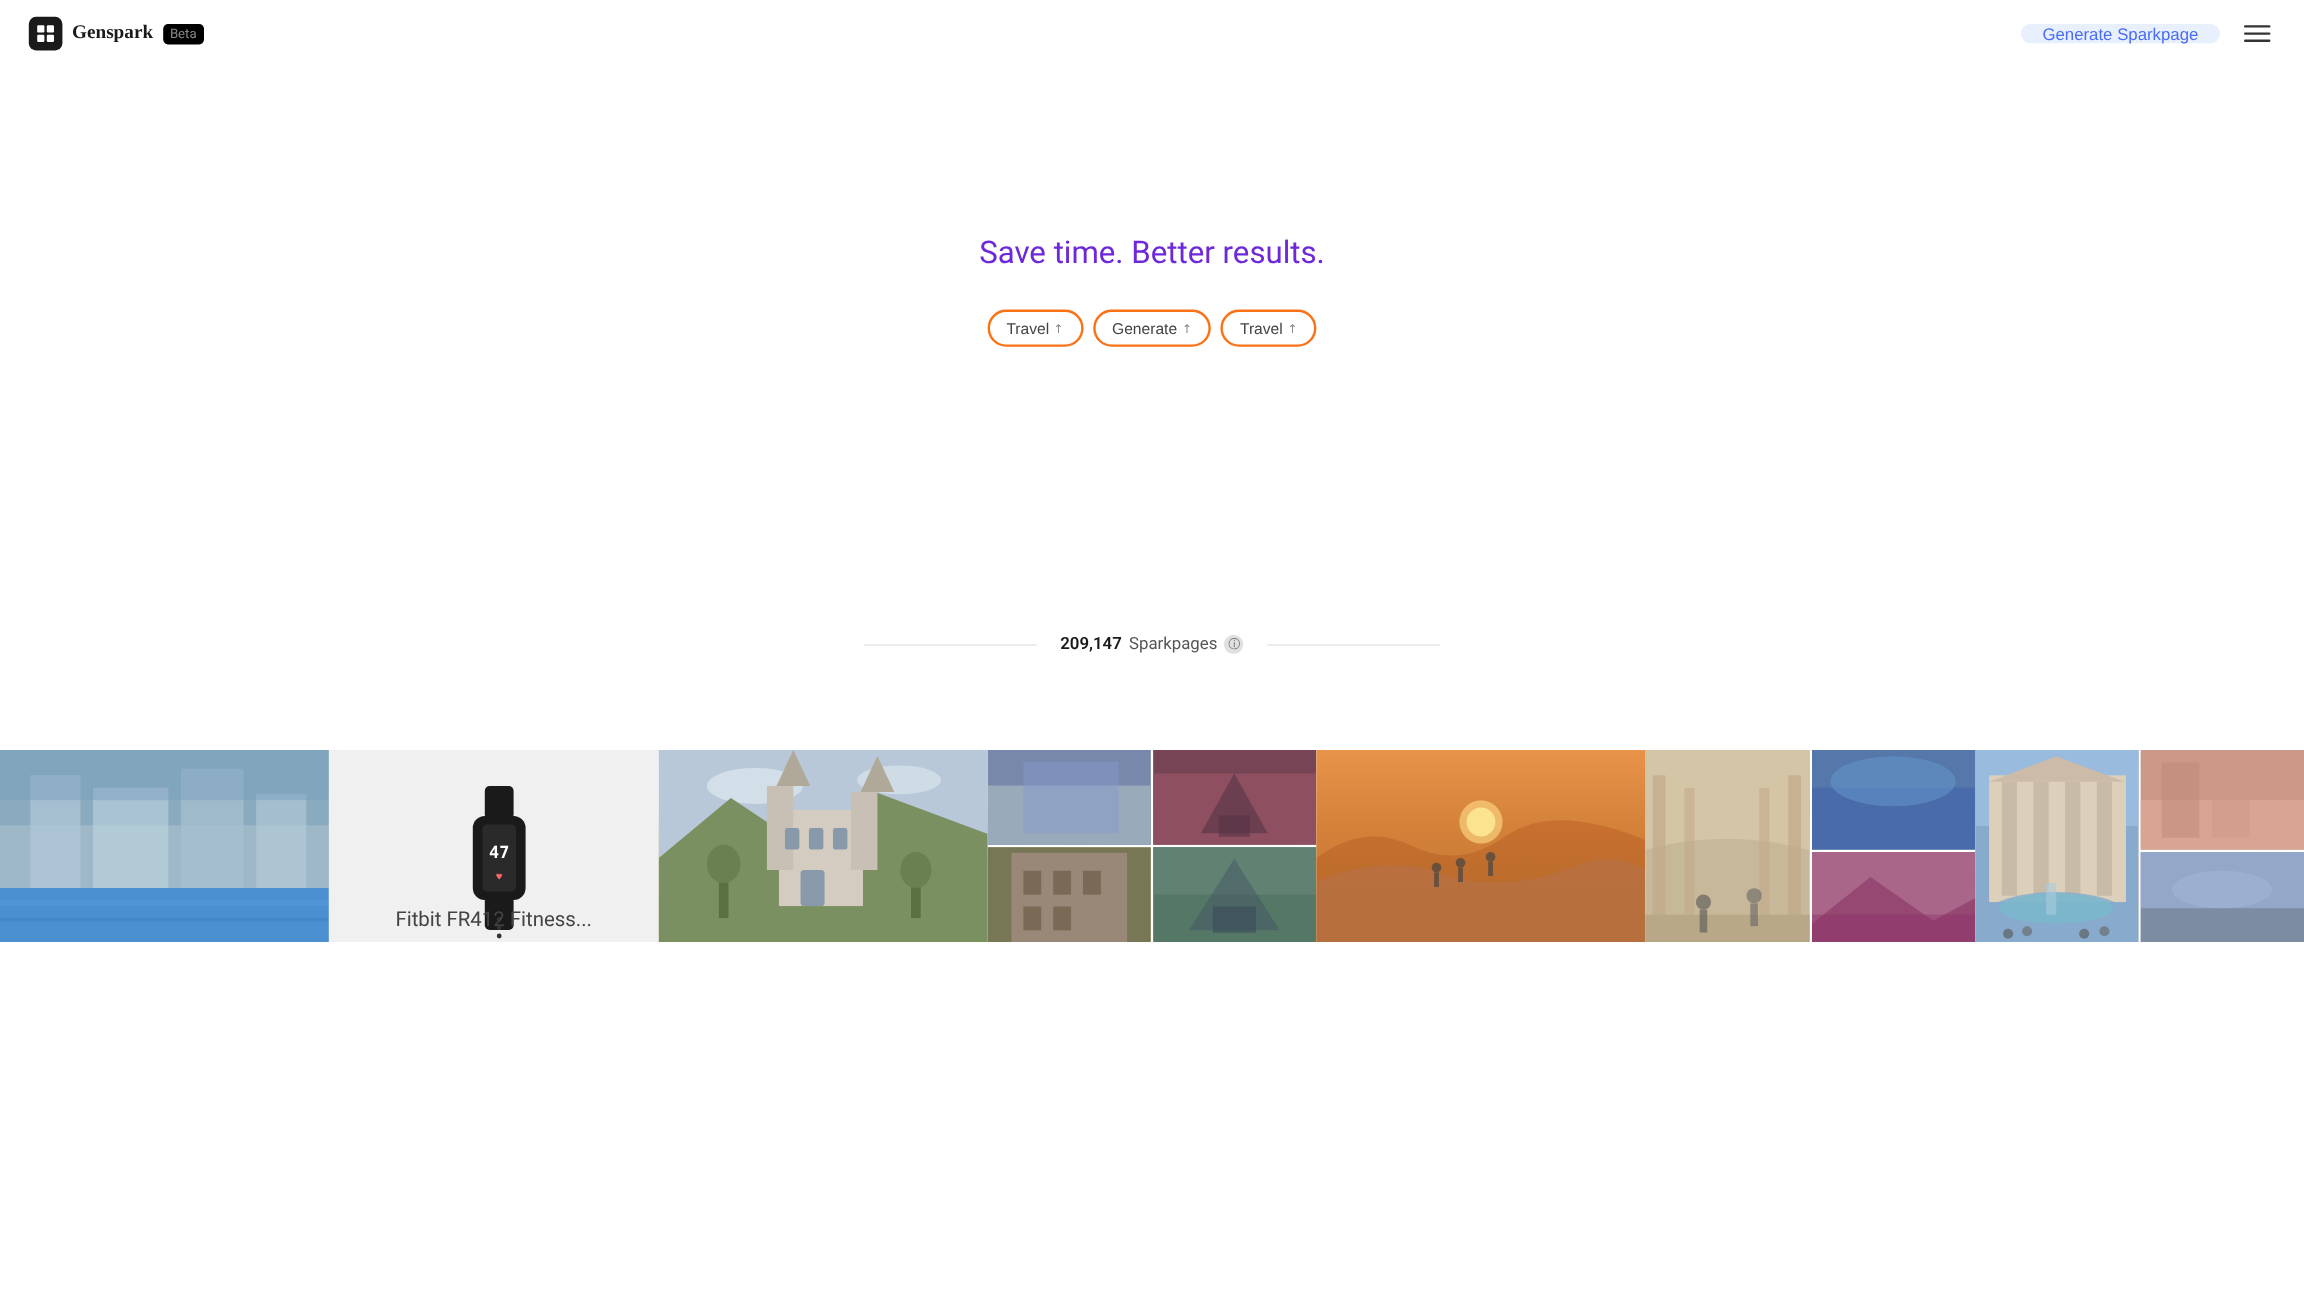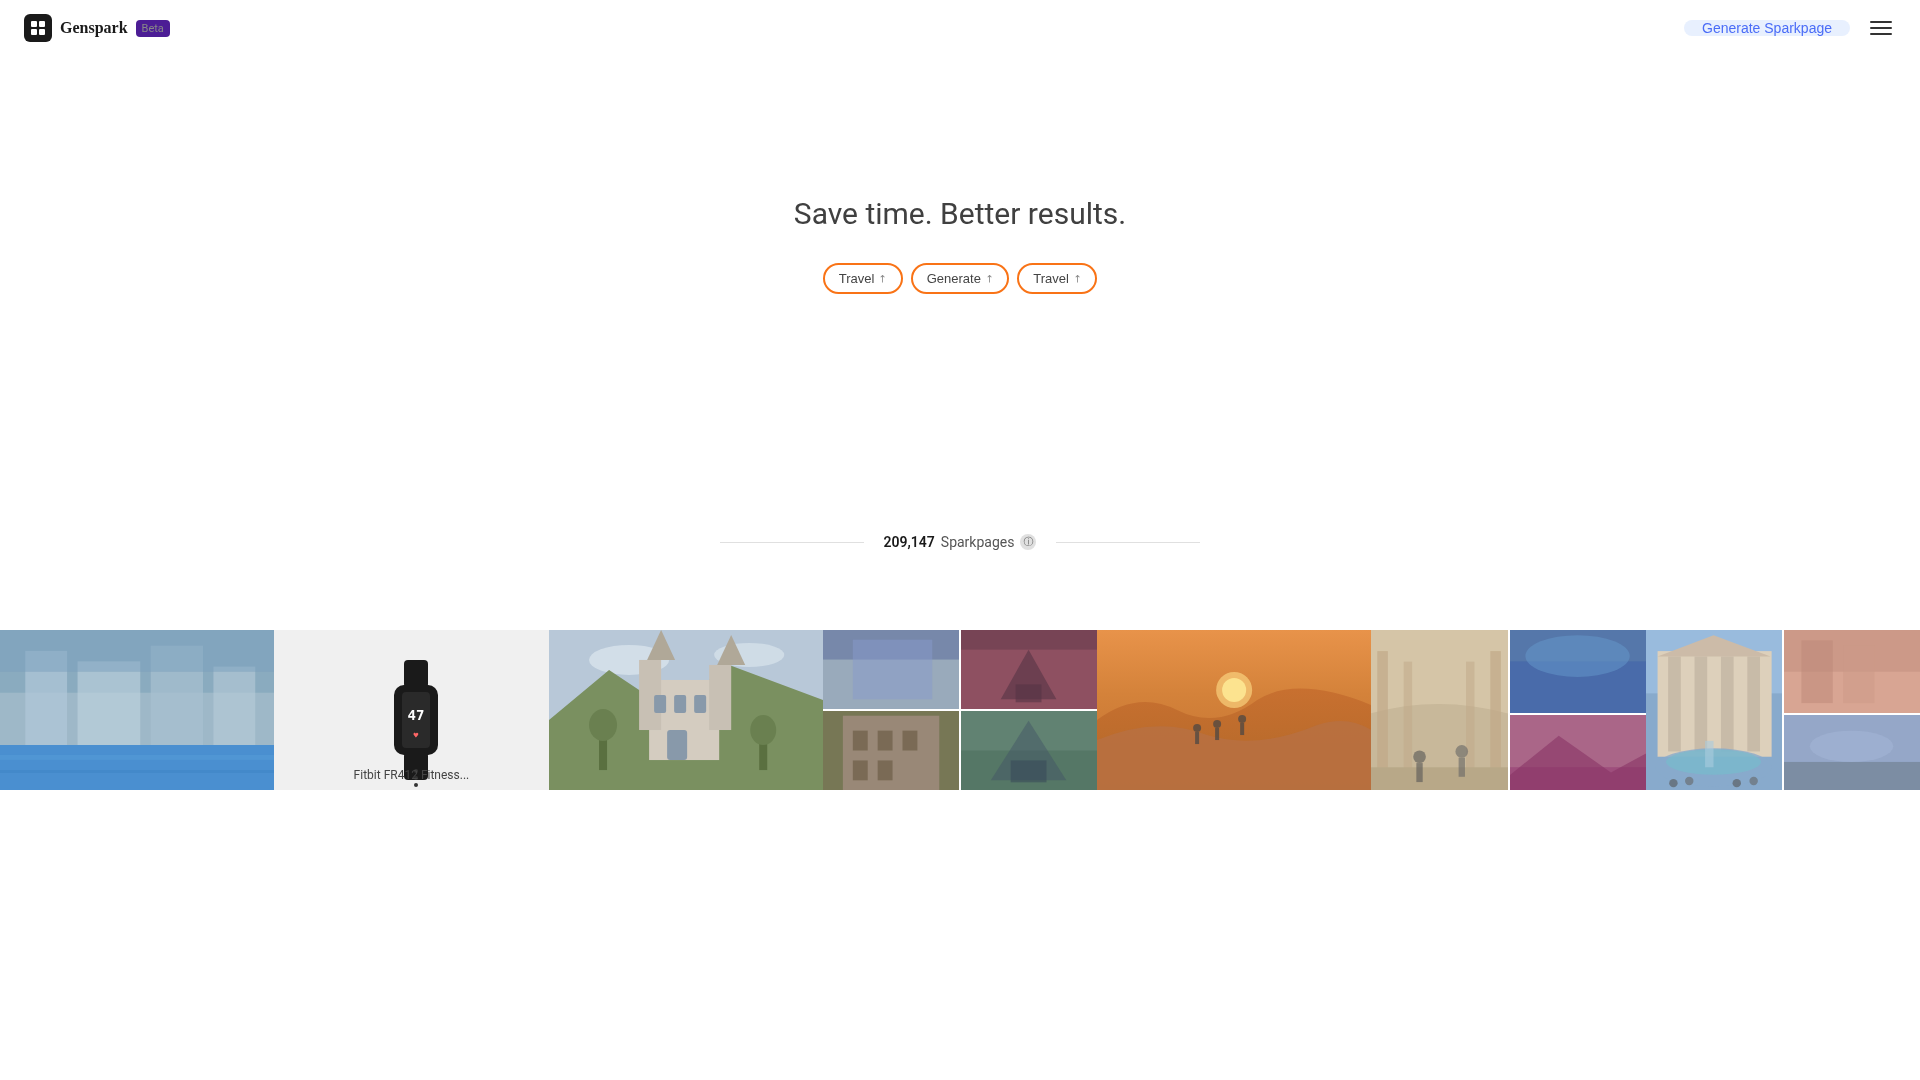--- a/index.html
+++ b/index.html
@@ -53,21 +53,21 @@
     .logo-text {
       font-size: 16px;
       font-weight: 600;
       color: #1a1a1a;
       font-family: Liberation Serif, serif;
     }
 
     .beta-badge {
       font-size: 11px;
       color: #888;
-      background: #4c1d95;
+      background: #000000;
       padding: 2px 6px;
       border-radius: 4px;
     }
 
     .header-right {
       display: flex;
       align-items: center;
       gap: 16px;
     }
 
@@ -111,23 +111,23 @@
     .hero {
       display: flex;
       flex-direction: column;
       align-items: center;
       padding-top: 140px;
       padding-bottom: 60px;
       width: 100%;
     }
 
     .tagline {
-      font-size: 30px;
+      font-size: 26px;
       font-weight: 400;
-      color: #404040;
+      color: #6d28d9;
       margin-bottom: 28px;
     }
 
     
     .search-container {
       width: 440px;
       position: relative;
       margin-bottom: 18px;
     }
 
@@ -271,21 +271,21 @@
       gap: 8px;
     }
 
     .fitbit-watch {
       width: 70px;
       height: 100px;
       position: relative;
     }
 
     .card-caption {
-      font-size: 12px;
+      font-size: 17px;
       color: #444;
       text-align: center;
       padding: 0 8px;
       position: absolute;
       bottom: 8px;
       left: 0;
       right: 0;
     }
 
     

